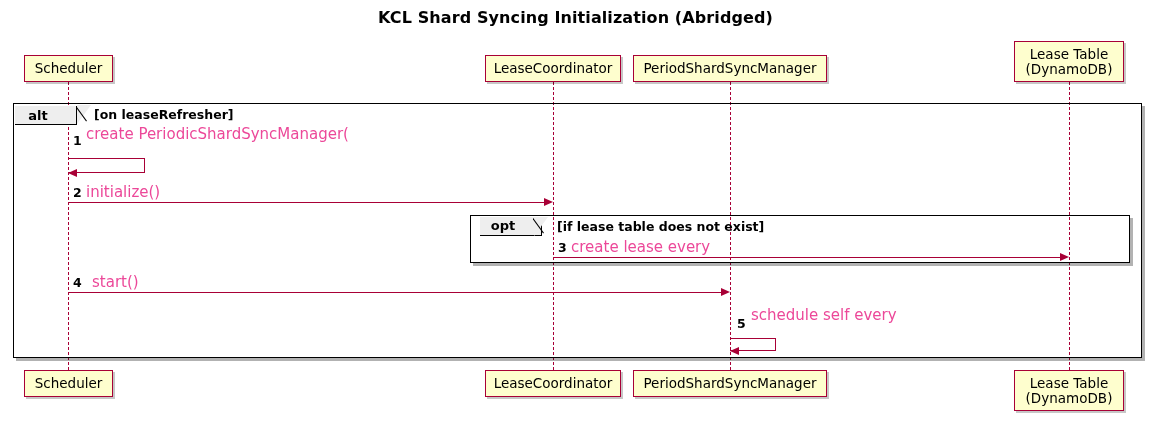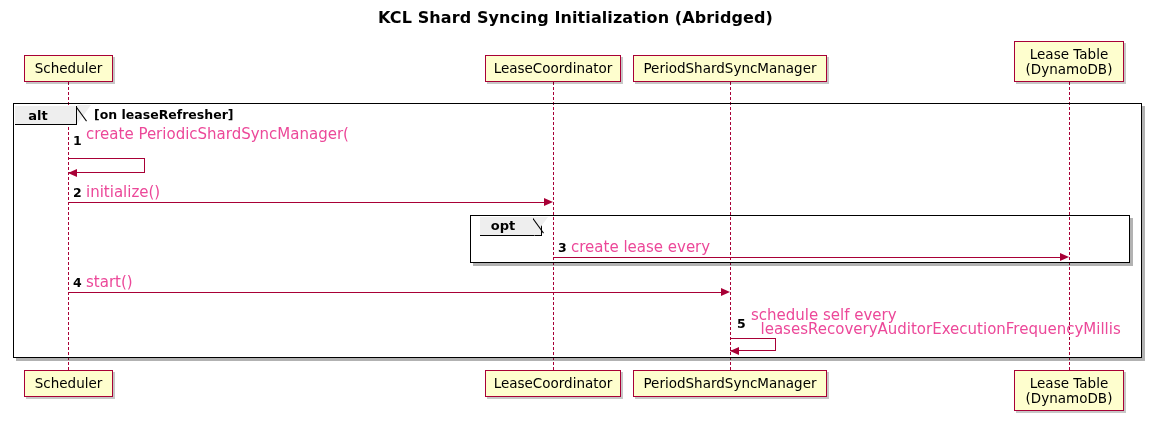--- a/index.html
+++ b/index.html
@@ -100,44 +100,44 @@
   <div class="guard" style="left:94px;top:107px;">[on leaseRefresher]</div>
 
   <div class="frag" style="left:470px;top:215px;width:660px;height:48px;"></div>
   <div class="fraglabel" style="left:471.5px;top:216.5px;width:62px;height:19px;margin-left:8px;">
     <span>opt</span>
   </div>
   <div class="fragcorner" style="left:533.5px;top:216.5px;border-top:19px solid #EEEEEE;border-right:14px solid transparent;"></div>
   <div style="position:absolute;left:533px;top:216px;width:16px;height:21px;overflow:hidden;pointer-events:none;">
     <div style="position:absolute;left:-2px;top:-1px;width:22px;height:0;border-top:1.6px solid #000;transform:rotate(54deg);transform-origin:left top;"></div>
   </div>
+  <div class="guard" style="left:557px;top:219px;">[if lease table does not exist]</div>
 
   <div class="msgnum" style="left:73px;top:133px;">1</div>
   <div class="msgtxt" style="left:86px;top:127px;">create PeriodicShardSyncManager(</div>
   <div class="selfloop" style="left:68px;top:158px;width:77px;height:15px;"></div>
   <div class="arrowhead left" style="left:68px;top:168.5px;"></div>
 
   <div class="msgnum" style="left:73px;top:185px;">2</div>
   <div class="msgtxt" style="left:86px;top:185px;">initialize()</div>
   <div class="arrowline" style="left:68px;top:202px;width:476px;"></div>
   <div class="arrowhead right" style="left:544px;top:197.5px;"></div>
 
   <div class="msgnum" style="left:558px;top:240px;">3</div>
   <div class="msgtxt" style="left:571px;top:240px;">create lease every</div>
   <div class="arrowline" style="left:553px;top:257px;width:507px;"></div>
   <div class="arrowhead right" style="left:1060px;top:252.5px;"></div>
 
   <div class="msgnum" style="left:73px;top:275px;">4</div>
-  <div class="msgtxt" style="left:86px;top:275px;text-align:right;">start()</div>
+  <div class="msgtxt" style="left:92px;top:275px;text-align:right;">start()</div>
   <div class="arrowline" style="left:68px;top:292px;width:653px;"></div>
   <div class="arrowhead right" style="left:721px;top:287.5px;"></div>
 
   <div class="msgnum" style="left:737px;top:316px;">5</div>
   <div class="msgtxt" style="left:751px;top:308px;">schedule self every</div>
-  <div class="msgtxt" style="left:751px;top:322px;">  leasesRecoveryAuditorExecutionFrequencyMillis</div>
   <div class="selfloop" style="left:730px;top:338px;width:46px;height:13px;"></div>
   <div class="arrowhead left" style="left:730px;top:346.5px;"></div>
 
   <div class="pbox" style="left:24px;top:55px;width:89px;height:27px;">
     <span>Scheduler</span>
   </div>
   <div class="pbox" style="left:485px;top:55px;width:136px;height:27px;">
     <span>LeaseCoordinator</span>
   </div>
   <div class="pbox" style="left:633px;top:55px;width:194px;height:27px;">

